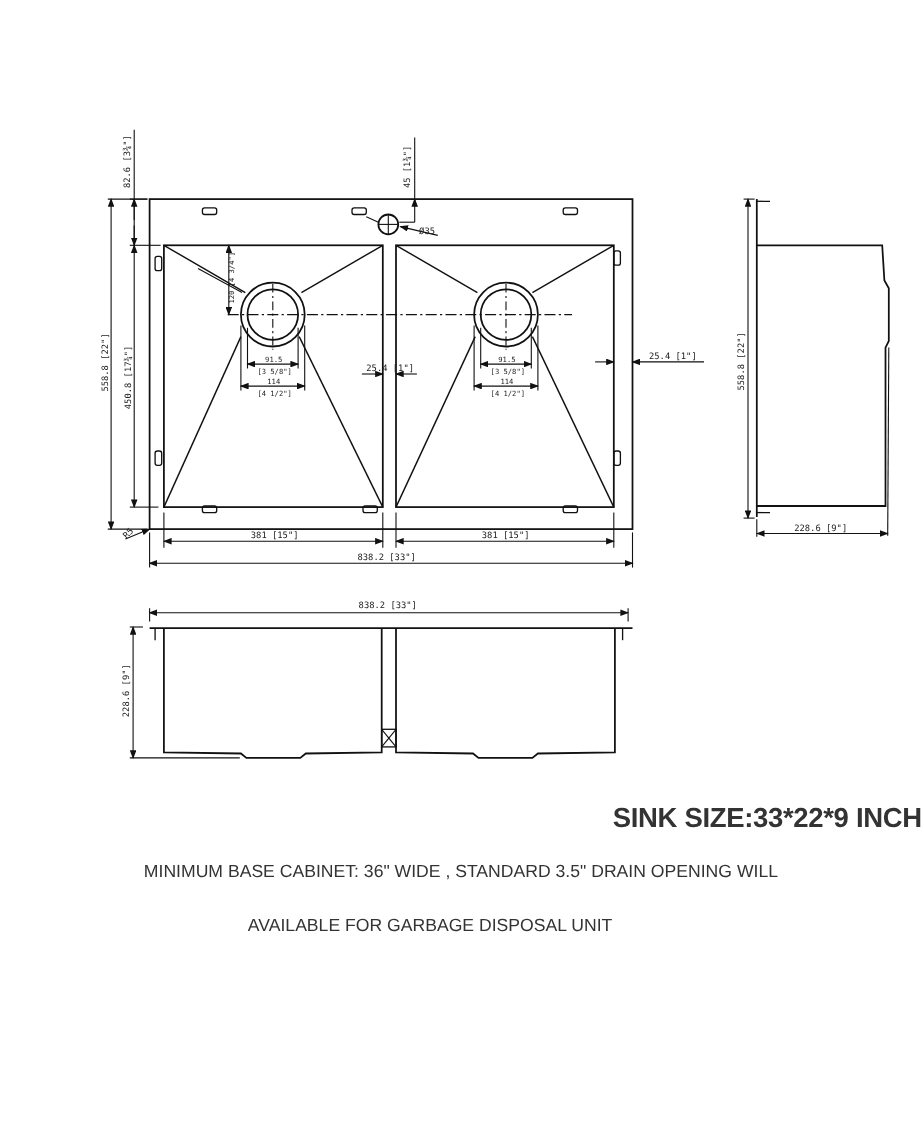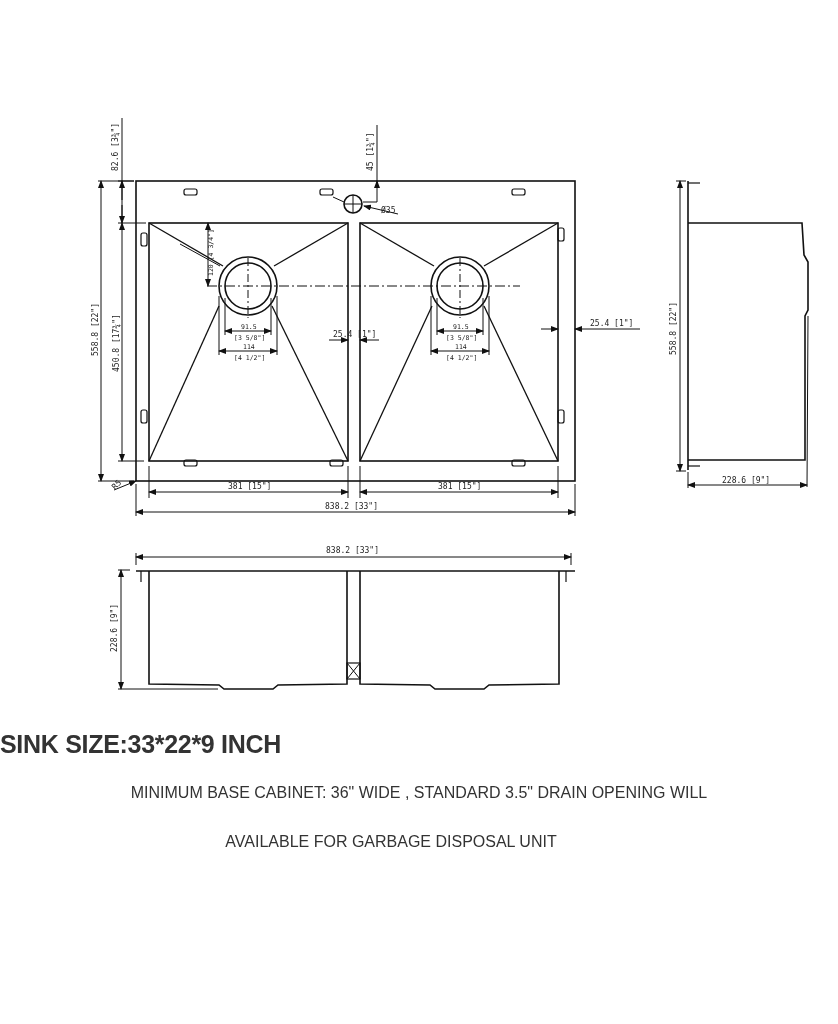--- a/index.html
+++ b/index.html
@@ -1,20 +1,20 @@
 <!DOCTYPE html>
 <html><head>
 <meta charset="utf-8">
 <style>
   html, body { margin: 0; padding: 0; background: #ffffff; }
   body { width: 838px; height: 1024px; position: relative; overflow: hidden; font-family: "Liberation Sans", sans-serif; }
   #drawing { position: absolute; left: 0; top: 0; width: 838px; height: 1024px; }
   .dim { font-family: "DejaVu Sans Mono", monospace; font-size: 8px; fill: #222; }
   .dim-sm { font-family: "DejaVu Sans Mono", monospace; font-size: 6.5px; fill: #222; }
-  .title { position: absolute; left: 0; width: 838px; text-align: left; top: 730px; font-size: 25px; font-weight: bold; color: #333; letter-spacing: -0.3px; }
+  .title { position: absolute; left: 0; width: 838px; text-align: right; top: 730px; font-size: 25px; font-weight: bold; color: #333; letter-spacing: -0.3px; }
   .note1 { position: absolute; left: 0; width: 838px; text-align: center; top: 784px; font-size: 16px; color: #333; }
   .note2 { position: absolute; left: 0; width: 782px; text-align: center; top: 833px; font-size: 16px; color: #333; }
 </style>
 </head>
 <body>
 
 <svg id="drawing" viewBox="0 0 838 1024" xmlns="http://www.w3.org/2000/svg">
   <defs>
     <marker id="arr" markerWidth="8" markerHeight="6" refX="7" refY="3" orient="auto-start-reverse" markerUnits="userSpaceOnUse">
       <path d="M0,0 L8,3 L0,6 Z" fill="#111"></path>

